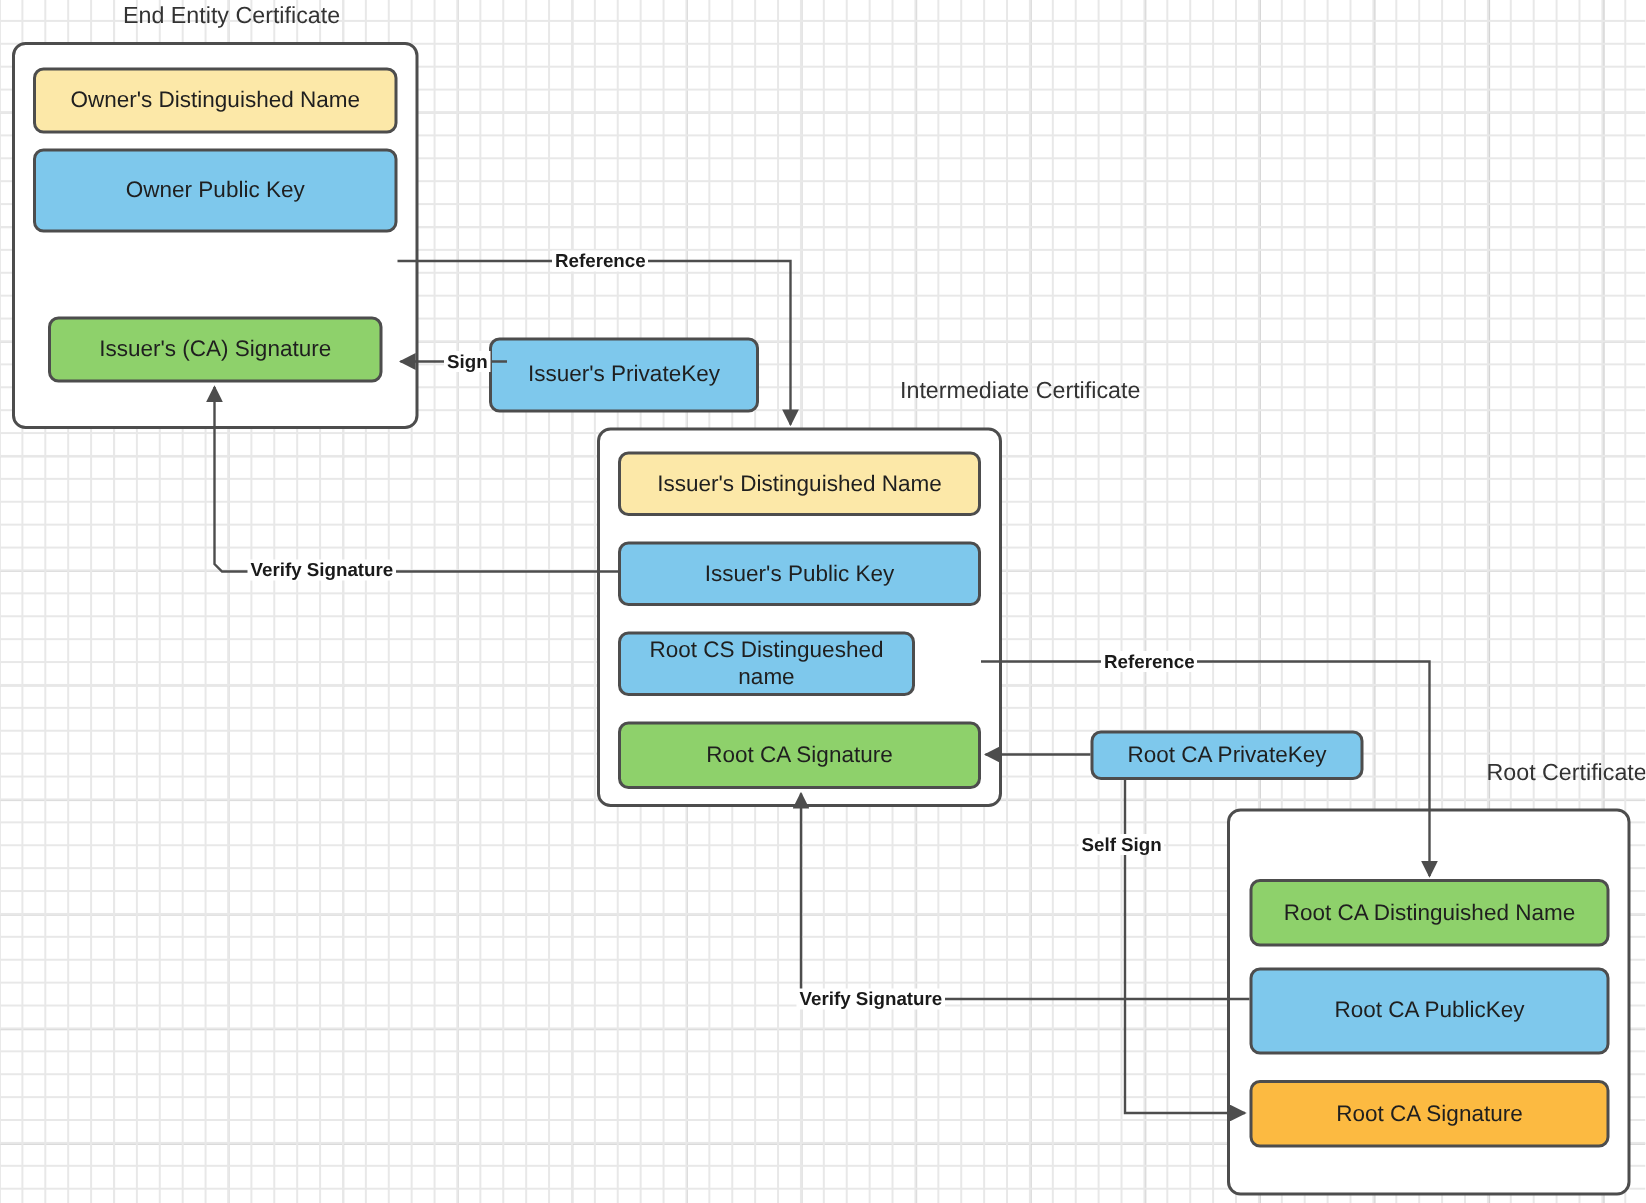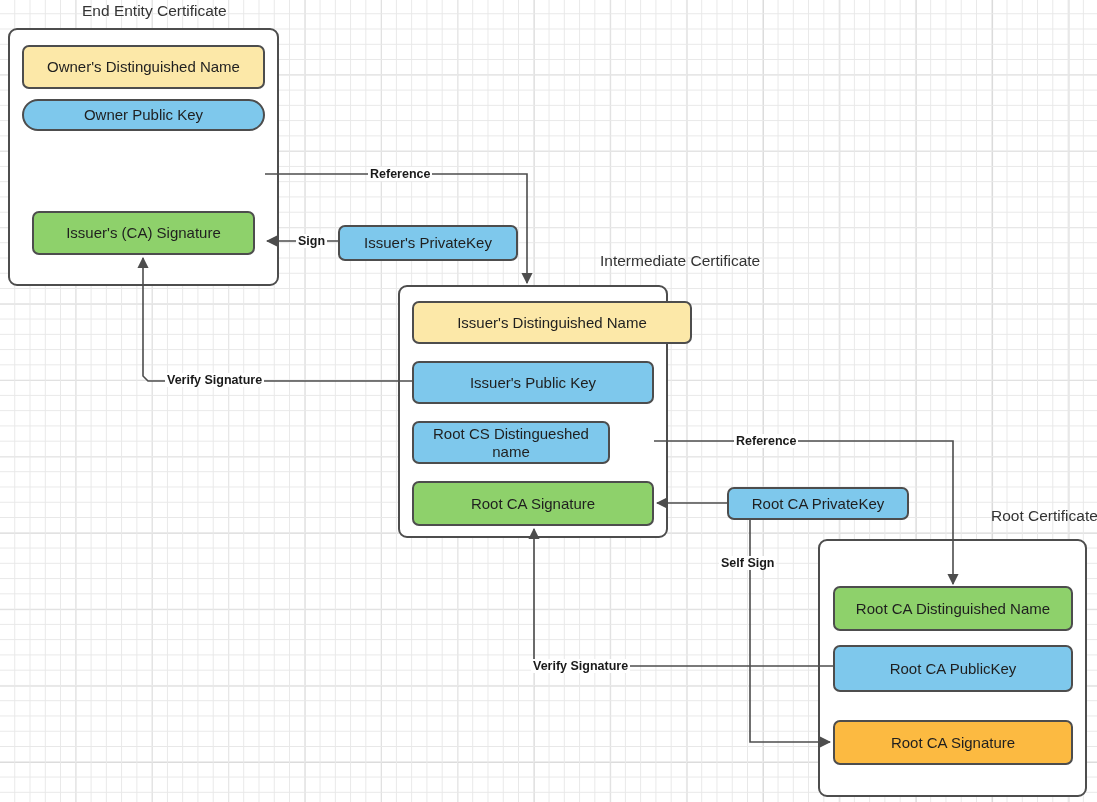--- a/index.html
+++ b/index.html
@@ -92,38 +92,38 @@
 <div id="canvas">
 
   <div class="group-label" style="left:50px; top:2px;">End Entity Certificate</div>
 
   <div class="group-box" style="left:8px; top:28px; width:271px; height:258px;"></div>
 
   <div class="node fill-yellow" style="left:22px; top:45px; width:243px; height:44px;">
     <span>Owner's Distinguished Name</span>
   </div>
 
-  <div class="node fill-blue" style="left:22px; top:99px; width:243px; height:32px;border-radius:21px;">
+  <div class="node fill-blue" style="left:22px; top:99px; width:243px; height:56px;">
     <span>Owner Public  Key</span>
   </div>
 
 
   <div class="node fill-green" style="left:32px; top:211px; width:223px; height:44px;">
     <span>Issuer's (CA) Signature</span>
   </div>
 
-  <div class="node fill-blue" style="left:338px; top:225px; width:180px; height:36px;">
+  <div class="node fill-blue" style="left:326px; top:225px; width:180px; height:50px;">
     <span>Issuer's PrivateKey</span>
   </div>
 
   <div class="group-label" style="left:568px; top:252px;">Intermediate Certificate</div>
 
   <div class="group-box" style="left:398px; top:285px; width:270px; height:253px;"></div>
 
-  <div class="node fill-yellow" style="left:412px; top:301px; width:280px; height:43px;">
+  <div class="node fill-yellow" style="left:412px; top:301px; width:242px; height:43px;">
     <span>Issuer's Distinguished Name</span>
   </div>
 
   <div class="node fill-blue" style="left:412px; top:361px; width:242px; height:43px;">
     <span>Issuer's Public  Key</span>
   </div>
 
   <div class="node fill-blue" style="left:412px; top:421px; width:198px; height:43px;">
     <span>Root CS Distingueshed name</span>
   </div>
@@ -137,21 +137,21 @@
   </div>
 
   <div class="group-label" style="left:959px; top:507px;">Root Certificate</div>
 
   <div class="group-box" style="left:818px; top:539px; width:269px; height:258px;"></div>
 
   <div class="node fill-green" style="left:833px; top:586px; width:240px; height:45px;">
     <span>Root CA Distinguished Name</span>
   </div>
 
-  <div class="node fill-blue" style="left:833px; top:645px; width:240px; height:47px;">
+  <div class="node fill-blue" style="left:833px; top:645px; width:240px; height:58px;">
     <span>Root CA PublicKey</span>
   </div>
 
   <div class="node fill-orange" style="left:833px; top:720px; width:240px; height:45px;">
     <span>Root CA Signature</span>
   </div>
 
   <svg class="edges" viewBox="0 0 1097 802" xmlns="http://www.w3.org/2000/svg">
     <defs>
       <marker id="arrow" viewBox="0 0 10 10" refX="9" refY="5" markerWidth="7" markerHeight="7" orient="auto-start-reverse">

